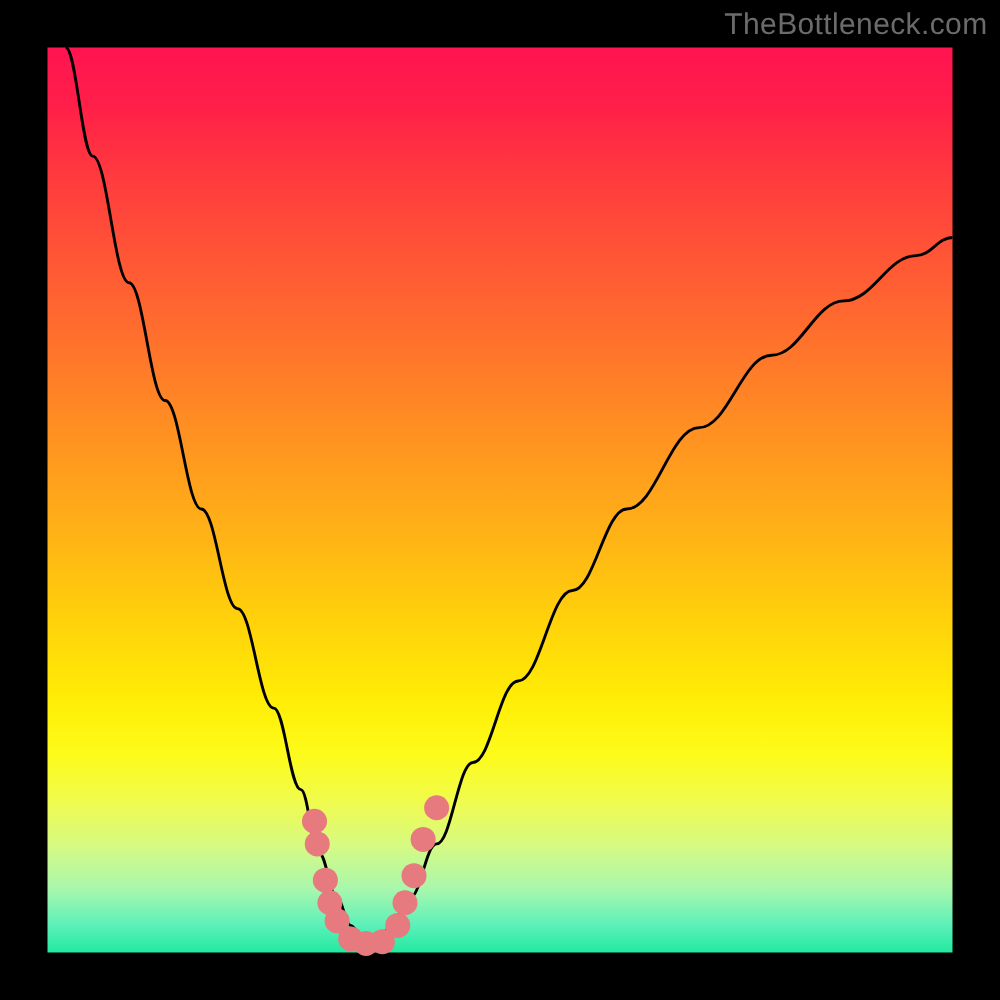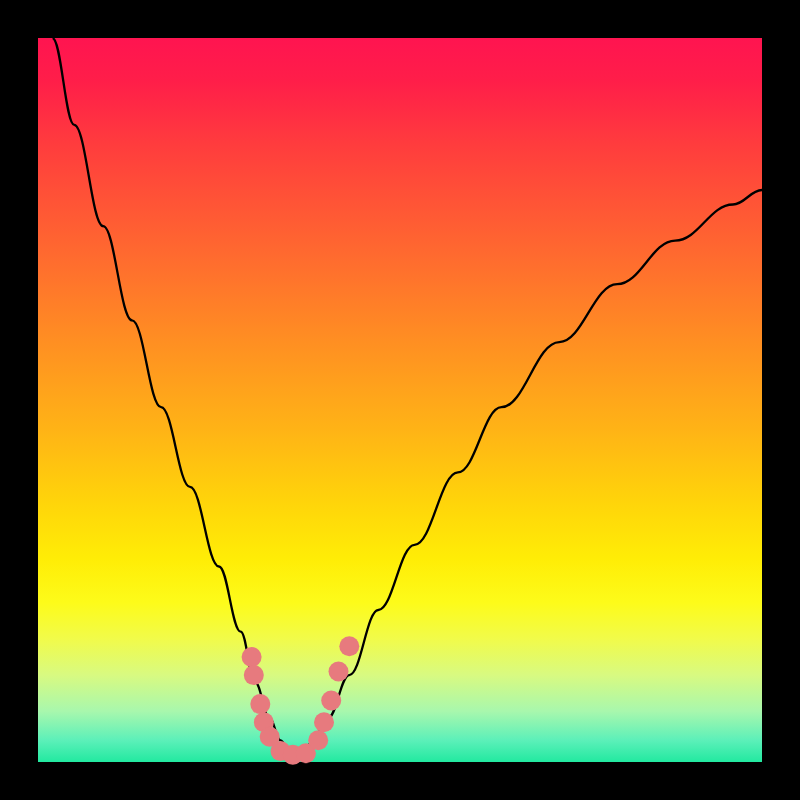--- a/index.html
+++ b/index.html
@@ -79,13 +79,14 @@
           <circle cx="254.8" cy="716.8" r="10" fill="#e77a7e"></circle>
           <circle cx="267.9" cy="715.3" r="10" fill="#e77a7e"></circle>
           <circle cx="280.2" cy="702.3" r="10" fill="#e77a7e"></circle>
           <circle cx="286.0" cy="684.2" r="10" fill="#e77a7e"></circle>
           <circle cx="293.2" cy="662.5" r="10" fill="#e77a7e"></circle>
           <circle cx="300.5" cy="633.5" r="10" fill="#e77a7e"></circle>
           <circle cx="311.3" cy="608.2" r="10" fill="#e77a7e"></circle>
         </g>
     </svg>
   </div>
+  <div class="watermark">TheBottleneck.com</div>
 </div>
 
 </body></html>

